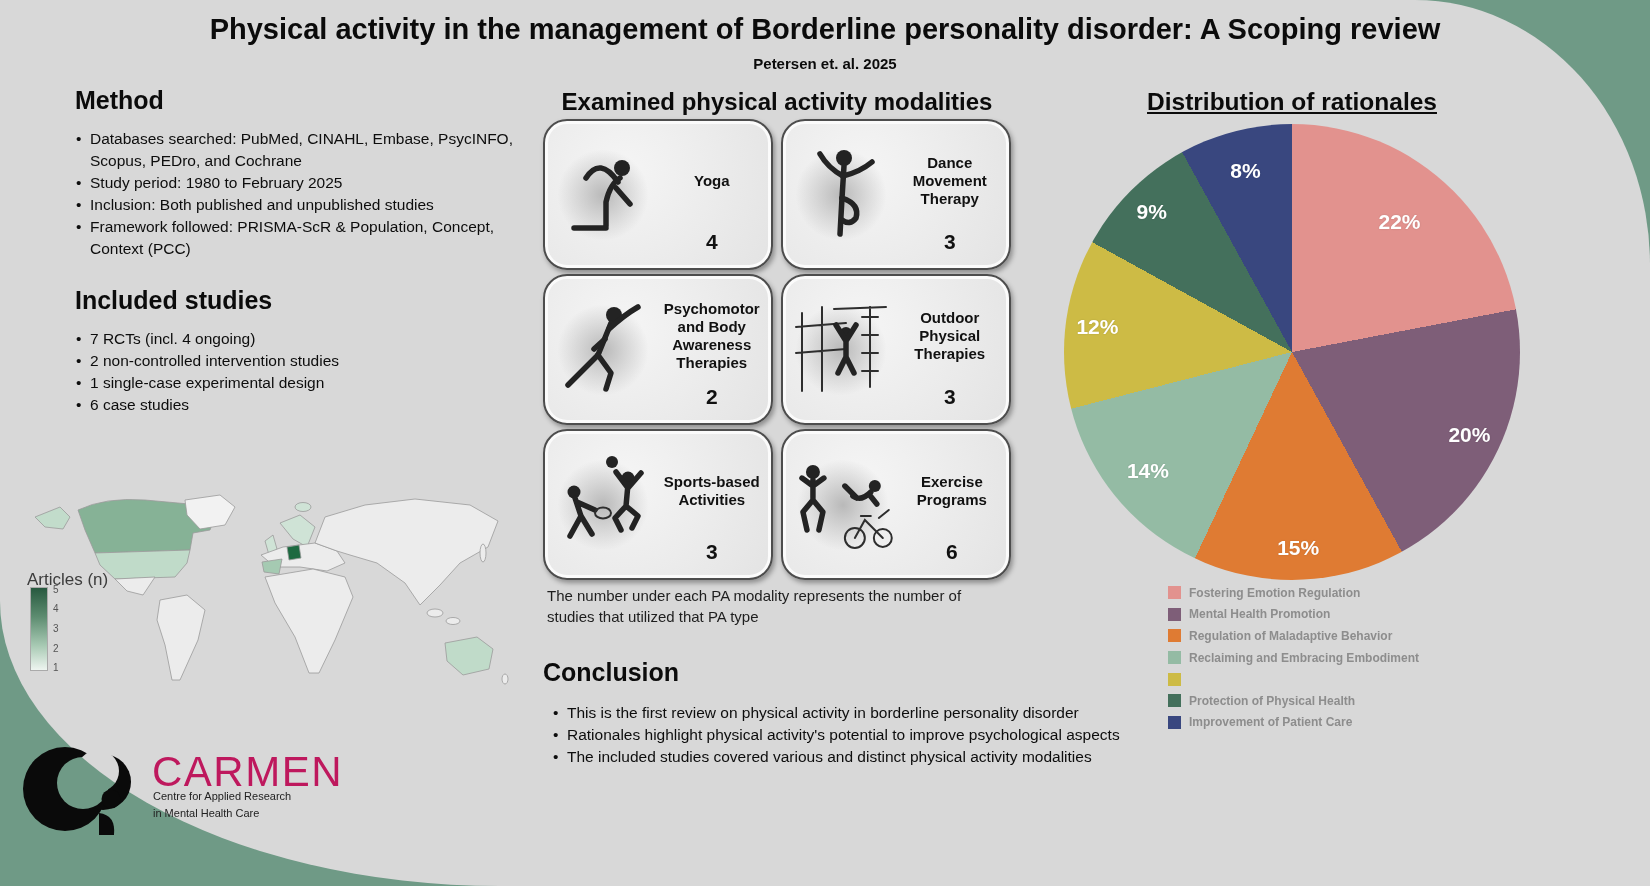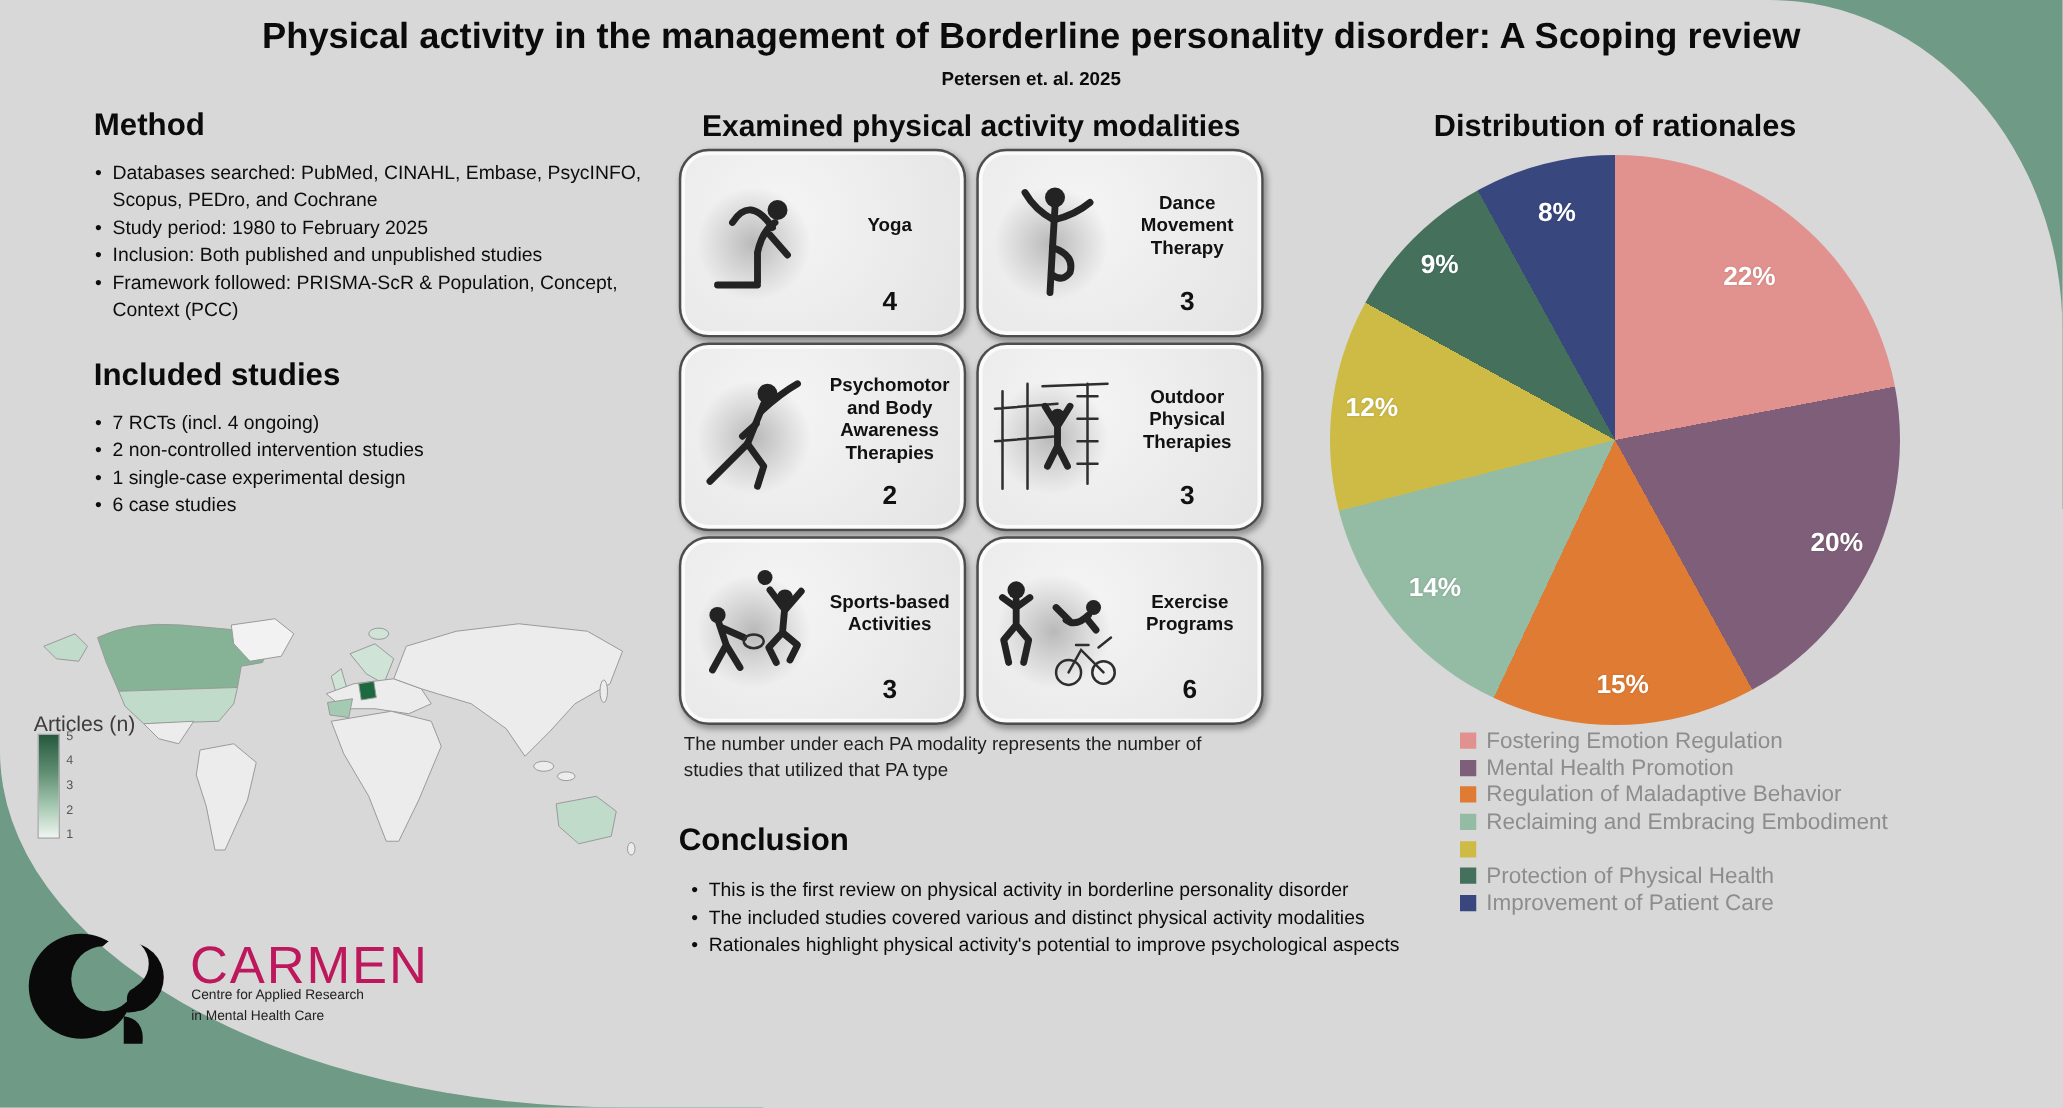--- a/index.html
+++ b/index.html
@@ -42,21 +42,21 @@
   
   .conclusion-list{left:552px;top:702px;width:635px;}
 
   
   .pie-wrap{left:1064px;top:124px;width:456px;height:456px;}
   .pie{position:absolute;inset:0;border-radius:50%;}
   .pie-label{position:absolute;transform:translate(-50%,-50%);color:#fff;font-size:21px;font-weight:bold;text-shadow:0 0 2px rgba(0,0,0,.15);}
   .legend{left:1168px;top:582px;}
   .legend-row{display:flex;align-items:center;height:21.6px;}
   .legend-swatch{width:13px;height:13px;margin-right:8px;flex:none;}
-  .legend-text{font-size:18px;color:#8d8d8d;}
+  .legend-text{font-size:12px;color:#8d8d8d;font-weight:bold;}
 
   .sil{stroke:#232323;fill:none;stroke-width:5.5;stroke-linecap:round;stroke-linejoin:round;}
   .sil-thin{stroke:#2e2e2e;fill:none;stroke-width:2;stroke-linecap:round;}
   .sil-fill{fill:#232323;stroke:none;}
 </style>
 </head>
 <body>
 
 <div class="poster">
 
@@ -243,25 +243,25 @@
         <div class="card-count">6</div>
       </div>
     </div>
   </div>
 
   <div class="abs cards-caption">The number under each PA modality represents the number of studies that utilized that PA type</div>
 
   <div class="abs section-h" style="left:543px;top:658px;">Conclusion</div>
   <ul class="abs bullets conclusion-list">
     <li>This is the first review on physical activity in borderline personality disorder</li>
+    <li>Rationales highlight physical activity's potential to improve psychological aspects</li>
     <li>The included studies covered various and distinct physical activity modalities</li>
-    <li>Rationales highlight physical activity's potential to improve psychological aspects</li>
   </ul>
 
-  <div class="abs section-h" style="left:1060px;top:88px;width:464px;text-align:center;font-size:24.5px;">Distribution of rationales</div>
+  <div class="abs section-h" style="left:1060px;top:88px;width:464px;text-align:center;font-size:24.5px;text-decoration:underline;">Distribution of rationales</div>
 
   <div class="abs pie-wrap">
     <div class="pie" id="pie" style="background: conic-gradient(rgb(226, 146, 142) 0deg, rgb(226, 146, 142) 79.2deg, rgb(126, 94, 120) 79.2deg, rgb(126, 94, 120) 151.2deg, rgb(223, 123, 51) 151.2deg, rgb(223, 123, 51) 205.2deg, rgb(148, 187, 164) 205.2deg, rgb(148, 187, 164) 255.6deg, rgb(205, 187, 69) 255.6deg, rgb(205, 187, 69) 298.8deg, rgb(68, 112, 92) 298.8deg, rgb(68, 112, 92) 331.2deg, rgb(57, 71, 127) 331.2deg, rgb(57, 71, 127) 360deg);"></div>
     <div class="pie-label" style="left: 335.546px; top: 97.999px;">22%</div>
     <div class="pie-label" style="left: 405.418px; top: 311.487px;">20%</div>
     <div class="pie-label" style="left: 234.159px; top: 423.983px;">15%</div>
     <div class="pie-label" style="left: 83.9448px; top: 347.173px;">14%</div>
     <div class="pie-label" style="left: 33.4661px; top: 203.425px;">12%</div>
     <div class="pie-label" style="left: 87.7383px; top: 87.7383px;">9%</div>
     <div class="pie-label" style="left: 181.505px; top: 46.9137px;">8%</div>

